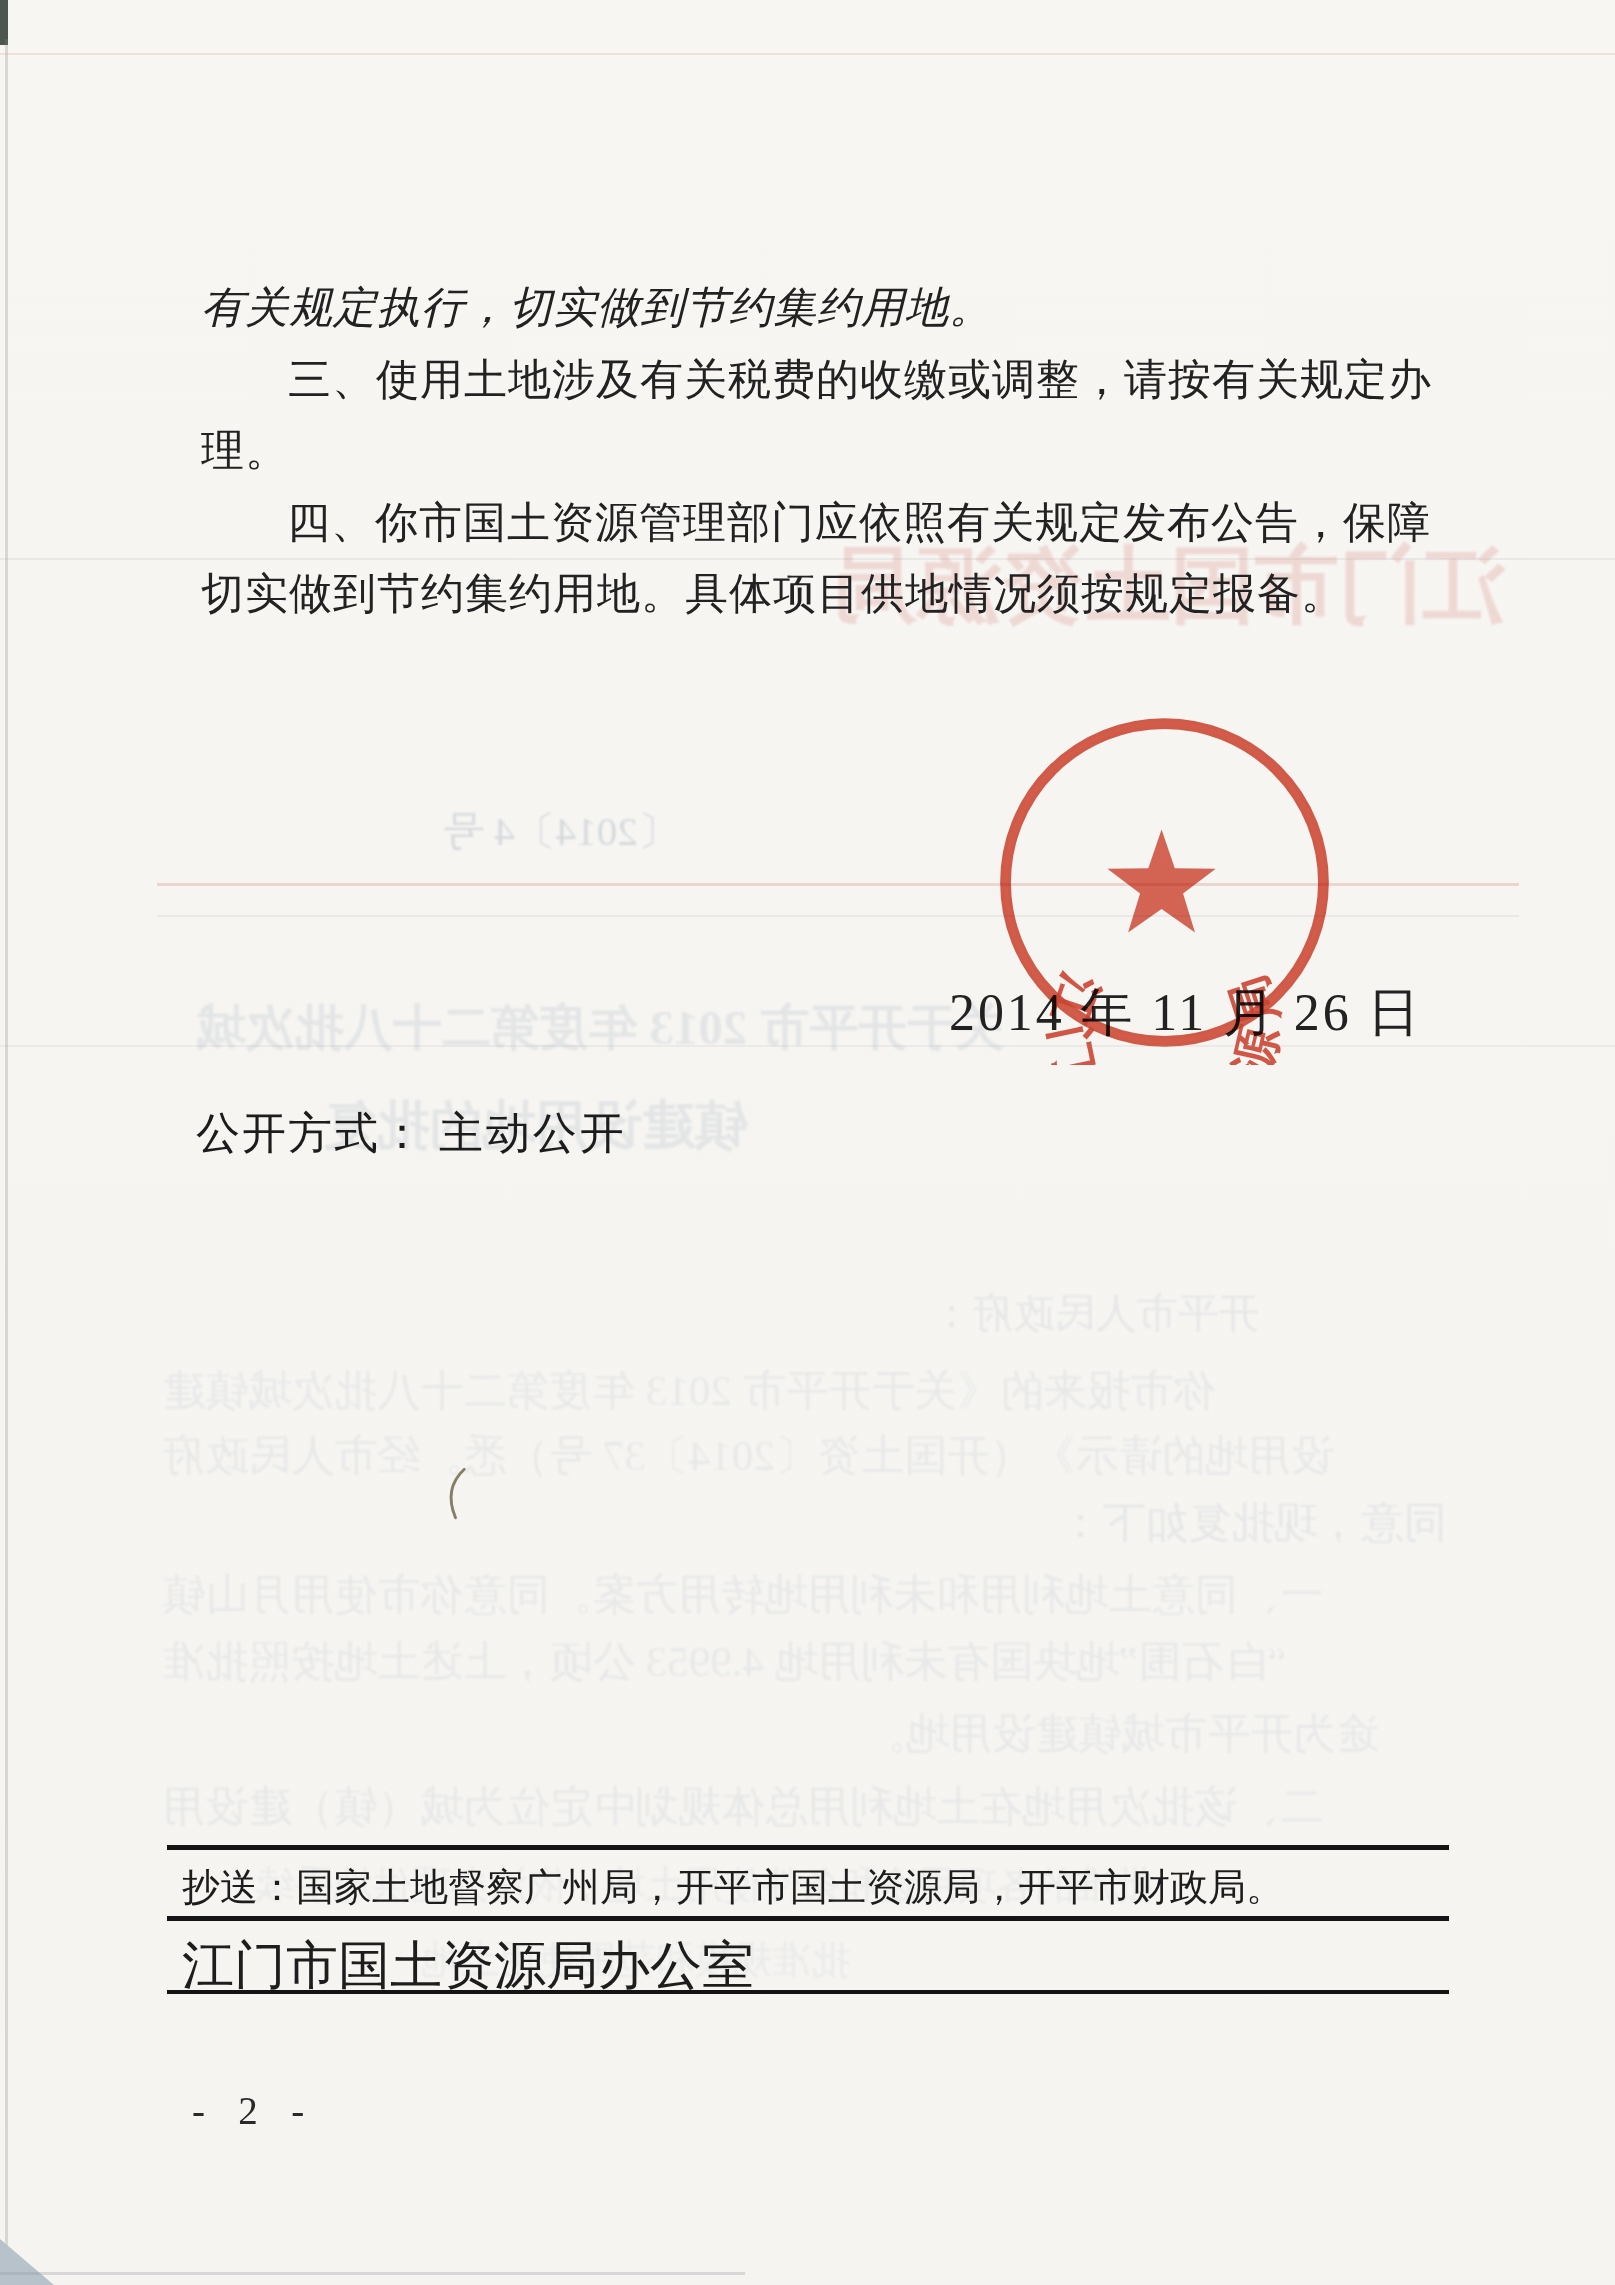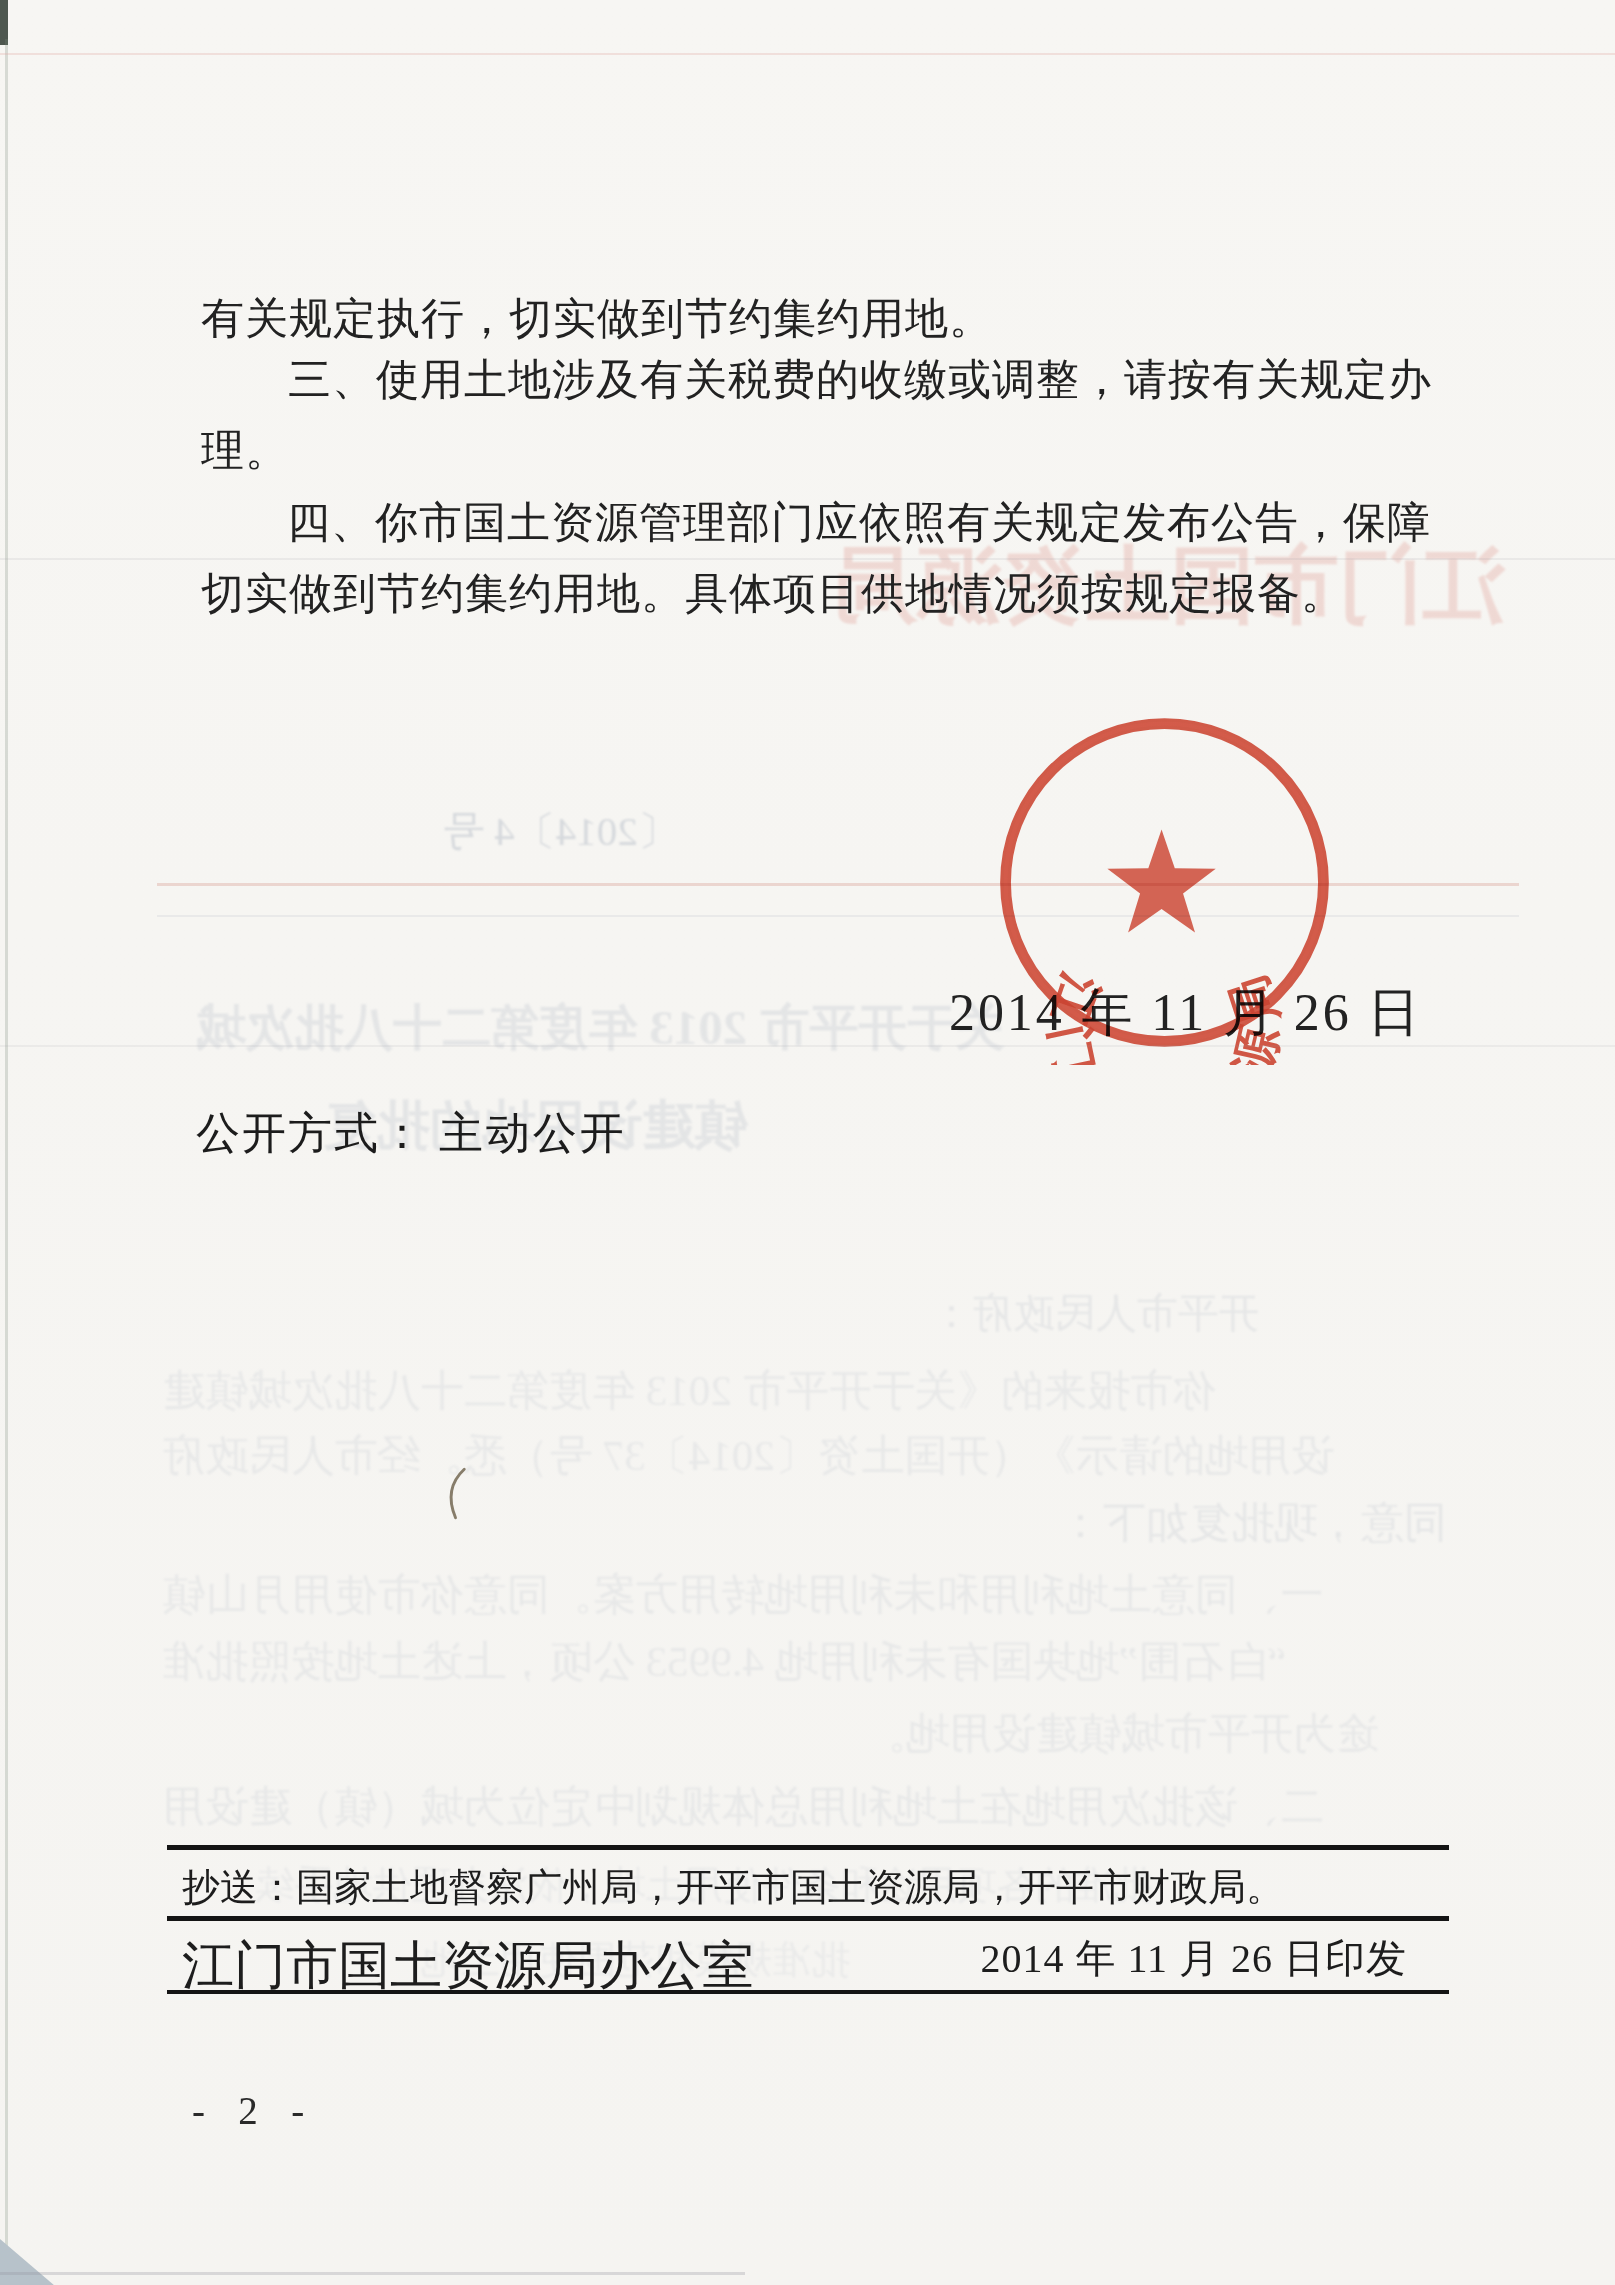--- a/index.html
+++ b/index.html
@@ -65,21 +65,21 @@
   <div class="abs bt grey" style="left:162px;top:1362px;font-size:43px;opacity:.13;">你市报来的《关于开平市 2013 年度第二十八批次城镇建</div>
   <div class="abs bt grey" style="left:162px;top:1427px;font-size:43px;opacity:.13;">设用地的请示》（开国土资〔2014〕37 号）悉。经市人民政府</div>
   <div class="abs bt grey" style="left:1059px;top:1494px;font-size:43px;opacity:.15;">同意，现批复如下：</div>
   <div class="abs bt grey" style="left:162px;top:1566px;font-size:43px;opacity:.13;">一、同意土地利用和未利用地转用方案。同意你市使用月山镇</div>
   <div class="abs bt grey" style="left:162px;top:1633px;font-size:43px;opacity:.13;">“白石围”地块国有未利用地 4.9953 公顷，上述土地按照批准</div>
   <div class="abs bt grey" style="left:863px;top:1705px;font-size:43px;opacity:.13;">途为开平市城镇建设用地。</div>
   <div class="abs bt grey" style="left:162px;top:1778px;font-size:43px;opacity:.13;">二、该批次用地在土地利用总体规划中定位为城（镇）建设用</div>
   <div class="abs bt grey" style="left:255px;top:1858px;font-size:39px;opacity:.10;">批准的各项用途和条件使用土地，依法办理供地手续</div>
   <div class="abs bt grey" style="left:421px;top:1933px;font-size:39px;opacity:.10;">批准规模和范围使用土地</div>
 
-  <div class="abs bodyline" style="left:201px;top:293px;">有关规定执行，切实做到节约集约用地。</div>
+  <div class="abs bodyline" style="left:201px;top:282px;font-style:italic;">有关规定执行，切实做到节约集约用地。</div>
   <div class="abs bodyline" style="left:288px;top:354px;">三、使用土地涉及有关税费的收缴或调整，请按有关规定办</div>
   <div class="abs bodyline" style="left:201px;top:425px;">理。</div>
   <div class="abs bodyline" style="left:287px;top:497px;">四、你市国土资源管理部门应依照有关规定发布公告，保障</div>
   <div class="abs bodyline" style="left:201px;top:568px;">切实做到节约集约用地。具体项目供地情况须按规定报备。</div>
 
   <div class="abs seal">
     <svg width="365" height="365" viewBox="-186 -186 372 372" xmlns="http://www.w3.org/2000/svg">
 
       <circle cx="0" cy="0" r="162" fill="none" stroke="#cf3823" stroke-width="11" stroke-opacity="0.88"></circle>
       <circle cx="0" cy="0" r="162" fill="none" stroke="#e05a44" stroke-width="4" stroke-opacity="0.35"></circle>
@@ -98,21 +98,20 @@
   <div class="abs dateline">2014 年 11 月 26 日</div>
 
   <div class="abs disclosure">
     <span class="lbl">公开方式：</span><span class="val">主动公开</span>
   </div>
 
   <div class="abs rule" style="left:167px;top:1845px;width:1282px;height:4.9px;"></div>
   <div class="abs footer-text" style="left:182px;top:1862px;font-size:38px;">抄送：国家土地督察广州局，开平市国土资源局，开平市财政局。</div>
   <div class="abs rule" style="left:167px;top:1916px;width:1282px;height:4.9px;"></div>
   <div class="abs footer-text" style="left:182px;top:1931px;font-size:52px;">江门市国土资源局办公室</div>
-  <div class="abs footer-text" style="right:208px;top:1931px;font-size:40px;letter-spacing:1px;">2014 年 11 月 26 日印发</div>
   <div class="abs rule" style="left:167px;top:1990px;width:1282px;height:3.9px;"></div>
 
   <div class="abs pagenum">- 2 -</div>
 
   <svg class="abs artifact" style="left:441px;top:1465px;" width="31" height="57" viewBox="0 0 32 58">
     <path d="M24,4 C9,18 7,35 15,54" fill="none" stroke="#6b5f49" stroke-width="3" stroke-linecap="round" opacity="0.8"></path>
   </svg>
 
   <div class="abs artifact" style="left:0;top:0;width:7.8px;height:45px;background:#4e574f;"></div>
   <div class="abs artifact" style="left:4.9px;top:39px;width:2.9px;height:2247px;background:rgba(120,135,120,.25);"></div>

